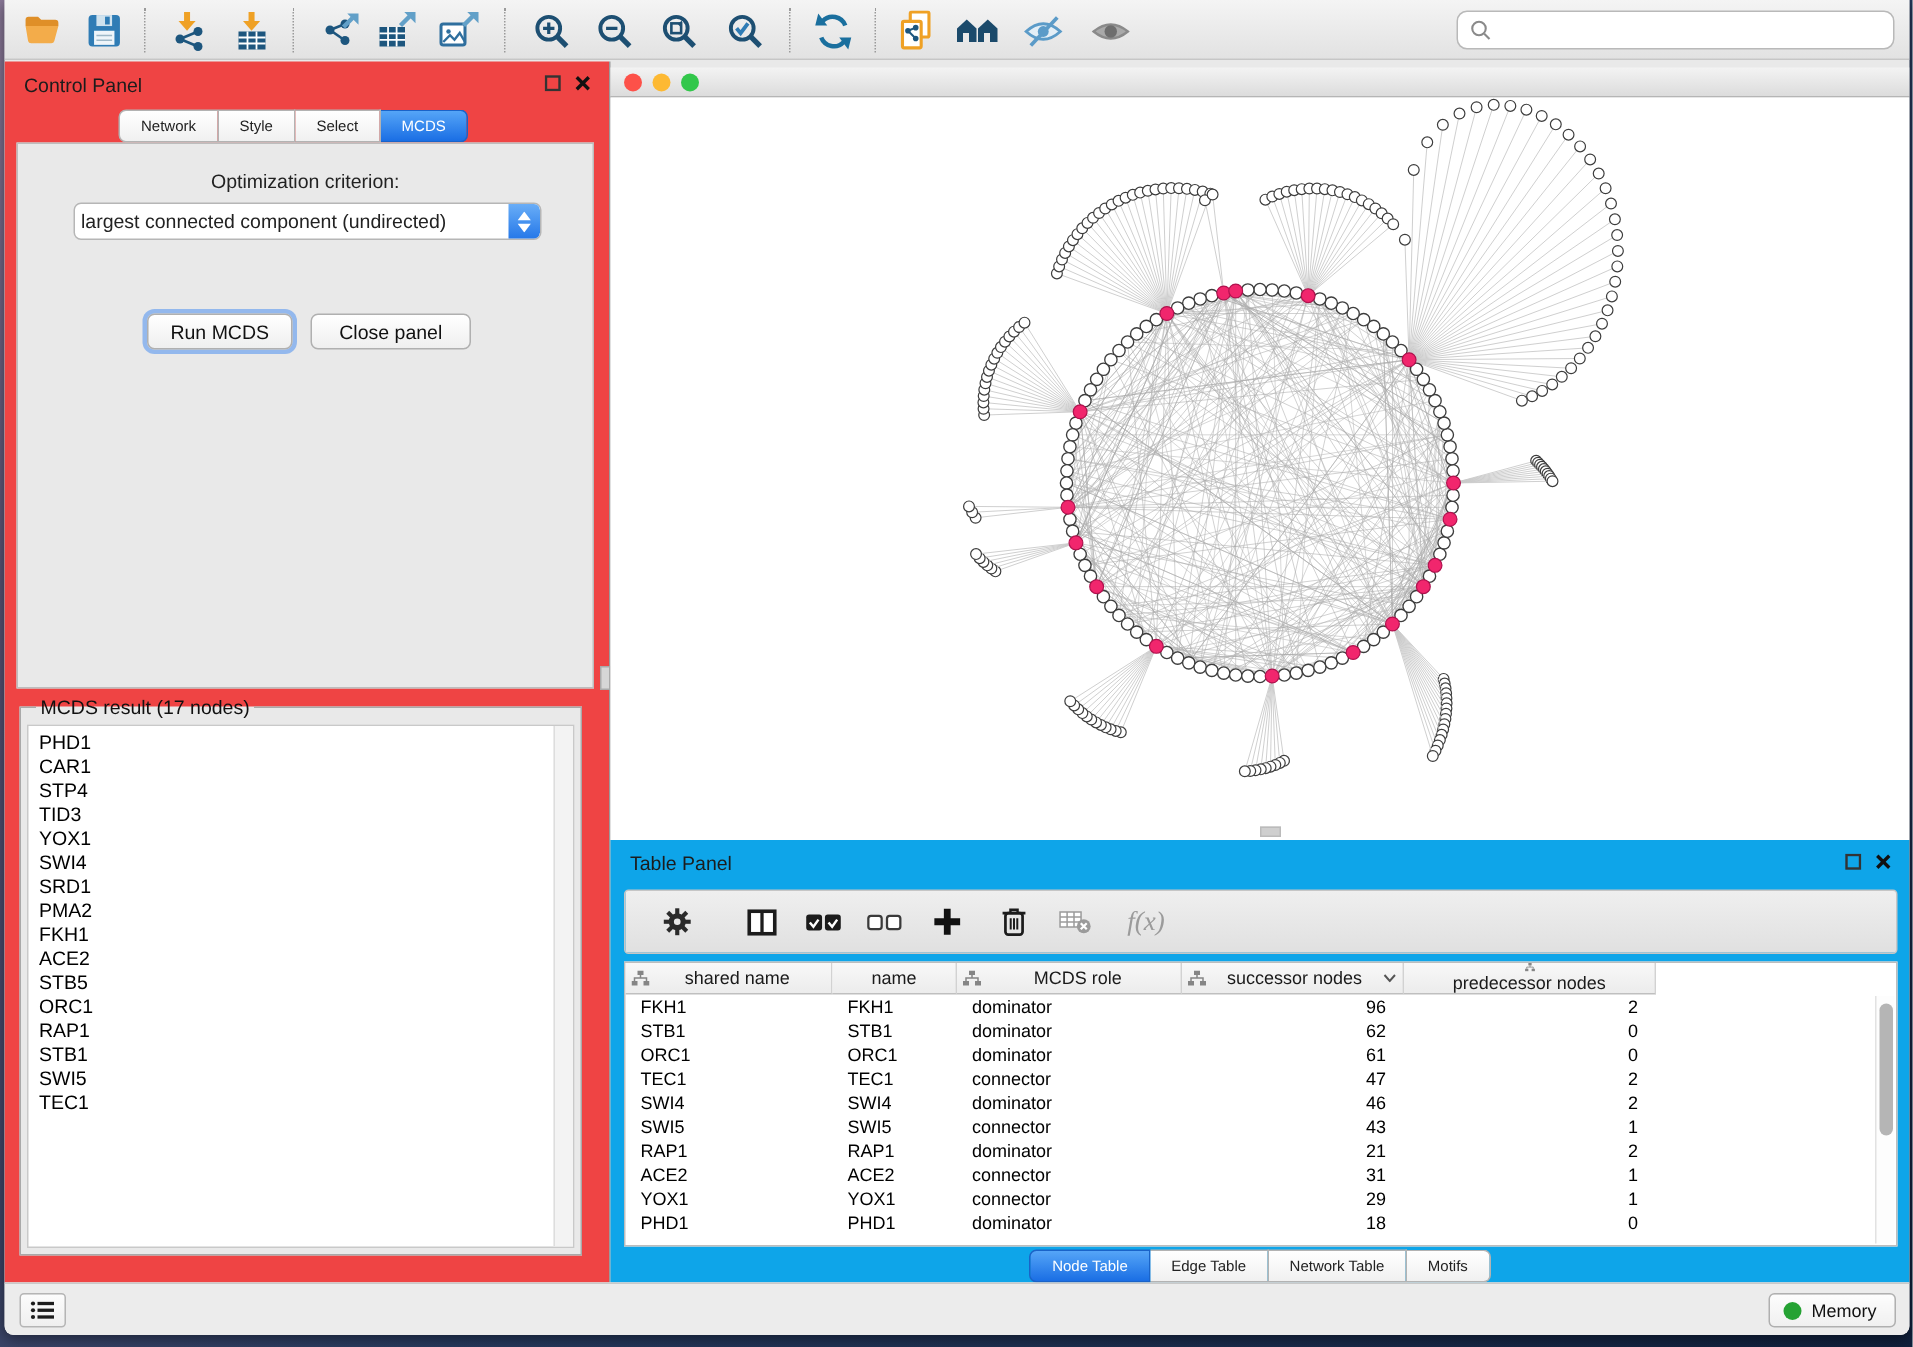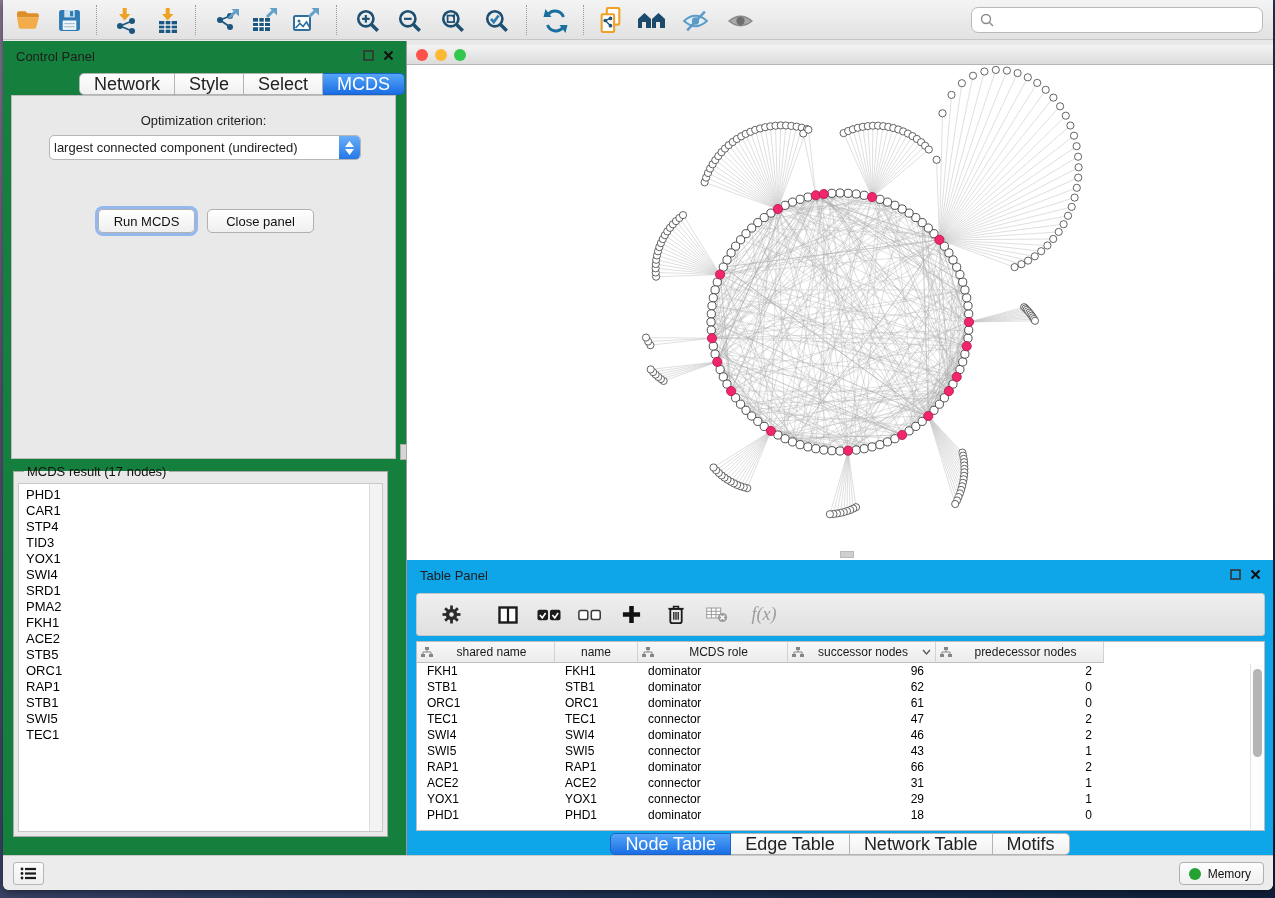--- a/index.html
+++ b/index.html
@@ -15,26 +15,26 @@
   
   .toolbar { position:absolute; left:0; right:0; top:0; height:40px;
              background:linear-gradient(#f4f4f4,#e2e2e2); border-bottom:1px solid #c6c6c6; }
   .tb-icon { position:absolute; top:7px; width:30px; height:27px; display:flex; align-items:center; justify-content:center; cursor:default; }
   .tb-sep { position:absolute; top:5px; height:30px; width:0; border-left:1px dotted #9a9a9a; }
   .search { position:absolute; right:10px; top:7px; width:292px; height:26px; background:#fff;
             border:1px solid #b9b9b9; border-radius:7px; display:flex; align-items:center; padding:0 8px; }
   .search input { border:none; outline:none; flex:1; font-size:13px; margin-left:6px; font-family:"Liberation Sans",sans-serif; background:transparent; }
 
   
-  .cpanel { position:absolute; left:0; top:41px; width:403px; bottom:35px; background:#15803d; }
+  .cpanel { position:absolute; left:0; top:41px; width:403px; bottom:35px; background:#ef4444; }
   .panel-title-row { position:absolute; left:0; right:0; top:0; height:30px; }
   .panel-title { position:absolute; left:13px; top:8px; font-size:13px; color:#1c1c1c; }
   .win-btns { position:absolute; right:12px; top:9px; display:flex; gap:9px; align-items:center; }
   .cp-tabs { position:absolute; left:76px; top:32px; display:flex; }
-  .tab { height:22px; padding:0 14px; display:flex; align-items:center; font-size:18px;
+  .tab { height:22px; padding:0 14px; display:flex; align-items:center; font-size:10px;
          background:linear-gradient(#ffffff,#f0f0f0); border:1px solid #b3b3b3; border-left:none; color:#222; }
   .tab:first-child { border-left:1px solid #b3b3b3; border-radius:5px 0 0 5px; }
   .tab:last-child { border-radius:0 5px 5px 0; }
   .tab.active { background:linear-gradient(#55a5f7,#1a6ee4); color:#fff; border-color:#1a63c8; }
   .cp-app { position:absolute; left:8px; top:54px; width:385px; height:364px; border:1px solid #bdbdbd; background:#e9e9e9; }
   .opt-label { position:absolute; top:17px; width:100%; text-align:center; font-size:13px; }
   .select { position:absolute; left:37px; top:39px; width:312px; height:25px; background:#fff;
             border:1px solid #b6b6b6; border-radius:5px; display:flex; align-items:center; overflow:hidden; }
   .select .sel-text { flex:1; padding-left:4px; font-size:13px; white-space:nowrap; }
   .select .stepper { width:21px; height:25px; background:linear-gradient(#6cb0f8,#2376e8); border-radius:0 5px 5px 0;
@@ -1245,21 +1245,21 @@
               <path d="M6 3 v2 M2 7 V5 h8 v2" stroke="#858585" fill="none" stroke-width="1"></path>
               <rect x="4" y="0" width="4" height="3" fill="#858585"></rect>
               <rect x="0" y="7" width="4" height="3" fill="#858585"></rect>
               <rect x="8" y="7" width="4" height="3" fill="#858585"></rect>
             </svg>
             <span class="th-label">successor nodes</span>
             <svg width="9" height="6" viewBox="0 0 9 6">
               <path d="M1 1 L4.5 5 L8 1" stroke="#555" stroke-width="1.3" fill="none"></path>
             </svg>
           </div>
-          <div class="th" style="width: 168px;">
+          <div class="th" style="width: 168px; flex-direction: column;">
             <svg width="12" height="11" viewBox="0 0 12 11">
               <path d="M6 3 v2 M2 7 V5 h8 v2" stroke="#858585" fill="none" stroke-width="1"></path>
               <rect x="4" y="0" width="4" height="3" fill="#858585"></rect>
               <rect x="0" y="7" width="4" height="3" fill="#858585"></rect>
               <rect x="8" y="7" width="4" height="3" fill="#858585"></rect>
             </svg>
             <span class="th-label">predecessor nodes</span>
           </div>
         </div>
       <div id="tp-rows">
@@ -1302,21 +1302,21 @@
             <div class="td left" style="width: 138px;">SWI5</div>
             <div class="td left" style="width: 83px;">SWI5</div>
             <div class="td left" style="width: 150px;">connector</div>
             <div class="td right" style="width: 148px;">43</div>
             <div class="td right" style="width: 168px;">1</div>
           </div>
           <div class="tr">
             <div class="td left" style="width: 138px;">RAP1</div>
             <div class="td left" style="width: 83px;">RAP1</div>
             <div class="td left" style="width: 150px;">dominator</div>
-            <div class="td right" style="width: 148px;">66</div>
+            <div class="td right" style="width: 148px;">21</div>
             <div class="td right" style="width: 168px;">2</div>
           </div>
           <div class="tr">
             <div class="td left" style="width: 138px;">ACE2</div>
             <div class="td left" style="width: 83px;">ACE2</div>
             <div class="td left" style="width: 150px;">connector</div>
             <div class="td right" style="width: 148px;">31</div>
             <div class="td right" style="width: 168px;">1</div>
           </div>
           <div class="tr">

